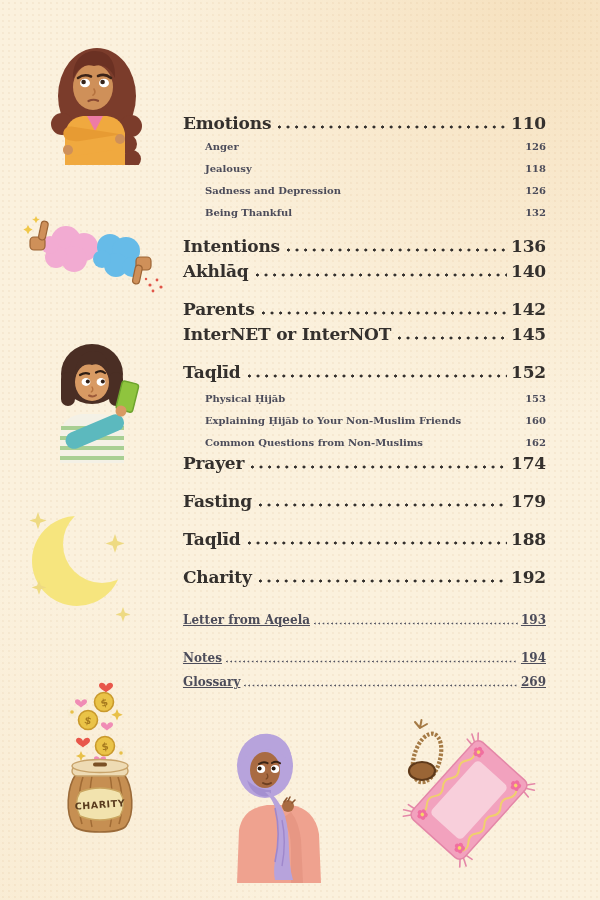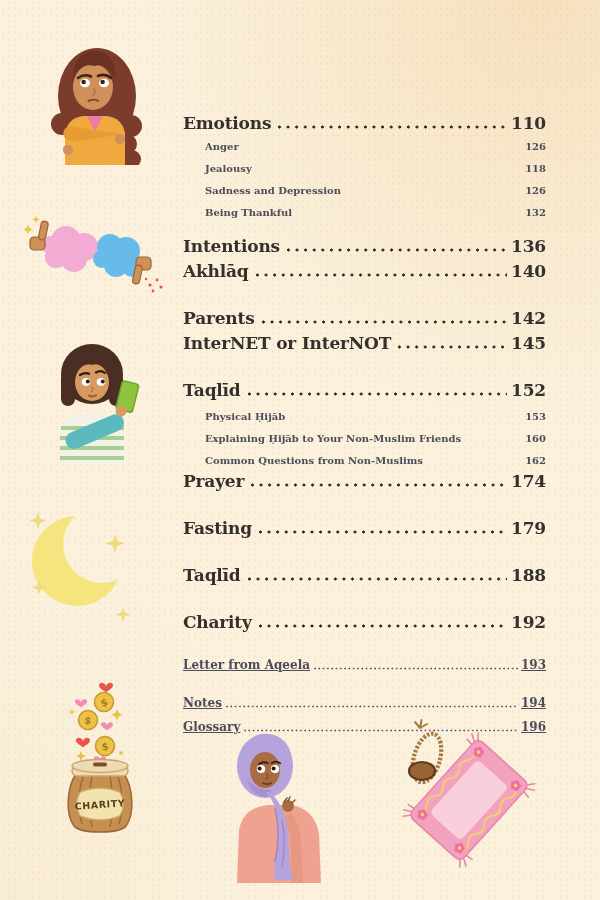--- a/index.html
+++ b/index.html
@@ -26,21 +26,21 @@
     background-image:radial-gradient(circle at 1.4px 2px, #34302d 1.4px, transparent 1.7px);
     background-size:8.6px 4px;background-repeat:repeat-x;background-position:left center;
   }
   .back .leader{
     height:3px;margin:0 3px 4px 4px;
     background-image:radial-gradient(circle at 1px 1.5px, #555561 0.9px, transparent 1.15px);
     background-size:4.3px 3px;
   }
   .spacer{flex:1;}
   .pagenum{white-space:nowrap;}
-  .m3{margin-top:3px}.m6{margin-top:6px}.m7{margin-top:20px}.m10{margin-top:25px}
+  .m3{margin-top:3px}.m6{margin-top:6px}.m7{margin-top:20px}.m10{margin-top:16px}
   .m11{margin-top:3px}.m13{margin-top:13px}.m15{}.m23{margin-top:23px}
   .illo{position:absolute;}
 </style>
 </head>
 <body>
 
 <div class="page">
 
   <div class="toc">
 
@@ -139,21 +139,21 @@
       <span class="pagenum">193</span>
     </div>
     <div class="row back m7">
       <span>Notes</span>
       <span class="leader"></span>
       <span class="pagenum">194</span>
     </div>
     <div class="row back m6">
       <span>Glossary</span>
       <span class="leader"></span>
-      <span class="pagenum">196</span>
+      <span class="pagenum">269</span>
     </div>
   </div>
 
   <svg class="illo" style="left:45px;top:40px" width="100" height="125" viewBox="0 0 100 125">
     <ellipse cx="52" cy="56" rx="39" ry="48" fill="#7b3c2b"></ellipse>
     <circle cx="17" cy="84" r="11" fill="#7b3c2b"></circle>
     <circle cx="86" cy="86" r="11" fill="#7b3c2b"></circle>
     <circle cx="82" cy="104" r="10" fill="#7b3c2b"></circle>
     <circle cx="87" cy="119" r="9" fill="#7b3c2b"></circle>
     <ellipse cx="48" cy="47" rx="20" ry="23" fill="#cf9059"></ellipse>

